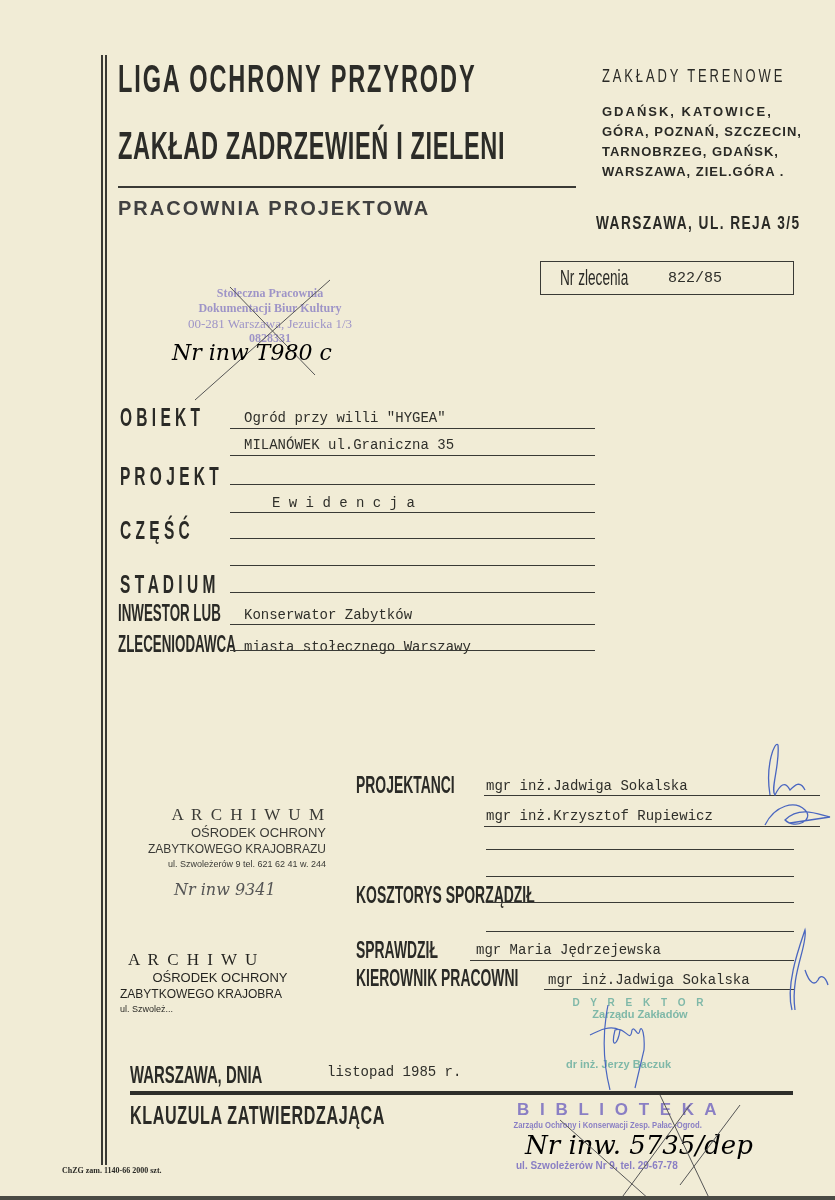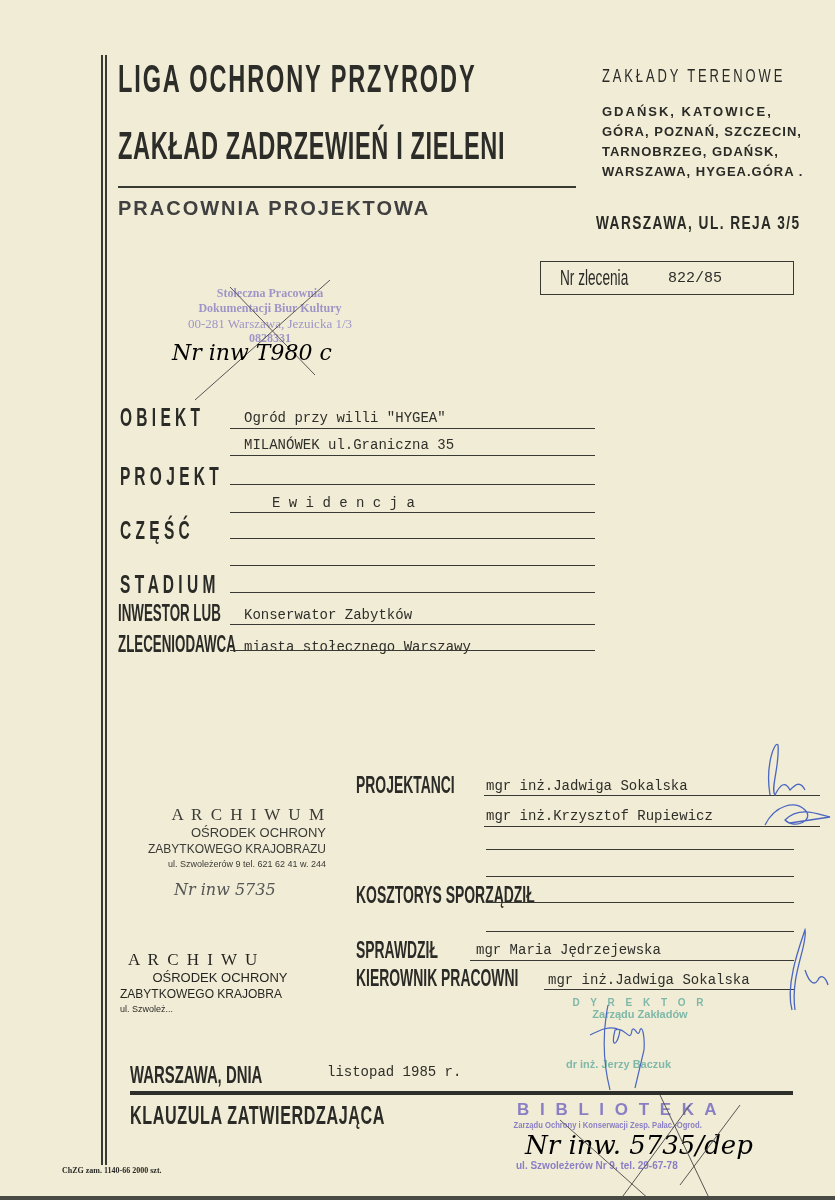--- a/index.html
+++ b/index.html
@@ -22,21 +22,21 @@
 <div class="abs cond" style="left:118px;top:58px;font-size:38px;letter-spacing:3px;transform:scaleX(0.62);color:#2c2c28;">LIGA OCHRONY PRZYRODY</div>
 <div class="abs cond" style="left:118px;top:125px;font-size:38px;letter-spacing:1px;transform:scaleX(0.62);color:#2c2c28;">ZAKŁAD ZADRZEWIEŃ I ZIELENI</div>
 <div class="line" style="left:118px;top:186px;width:458px;height:2px;"></div>
 <div class="abs" style="left:118px;top:197px;font-size:20px;font-weight:bold;letter-spacing:2px;color:#404040;white-space:nowrap;">PRACOWNIA PROJEKTOWA</div>
 
 <div class="abs cond" style="left:602px;top:66px;font-size:18px;letter-spacing:4px;transform:scaleX(0.72);font-weight:normal;">ZAKŁADY TERENOWE</div>
 <div class="abs" style="left:602px;top:102px;font-size:13px;font-weight:bold;line-height:20px;letter-spacing:1px;">
   <div style="letter-spacing:2px;">GDAŃSK, KATOWICE,</div>
   <div>GÓRA, POZNAŃ, SZCZECIN,</div>
   <div>TARNOBRZEG, GDAŃSK,</div>
-  <div>WARSZAWA, HYGEA.GÓRA .</div>
+  <div>WARSZAWA, ZIEL.GÓRA .</div>
 </div>
 <div class="abs cond" style="left:596px;top:212px;font-size:19px;letter-spacing:2px;transform:scaleX(0.72);">WARSZAWA, UL. REJA 3/5</div>
 
 <div class="abs" style="left:540px;top:261px;width:252px;height:32px;border-top:1px solid #3a3a35;border-bottom:1px solid #3a3a35;border-left:1px solid #3a3a35;border-right:1px solid #3a3a35;"></div>
 <div class="abs cond" style="left:560px;top:265px;font-size:22px;transform:scaleX(0.62);font-weight:normal;">Nr zlecenia</div>
 <div class="abs mono" style="left:668px;top:270px;font-size:15px;">822/85</div>
 
 <div class="abs stamp-violet" style="left:160px;top:286px;width:220px;font-family:'Liberation Serif',serif;font-size:12px;line-height:15px;text-align:center;font-weight:bold;opacity:0.8;">
   <div>Stołeczna Pracownia</div>
   <div>Dokumentacji Biur Kultury</div>
@@ -103,21 +103,21 @@
 <svg class="abs" style="left:780px;top:925px;" width="55" height="90">
   <path d="M12 85 C 5 60, 20 20, 25 5 C 28 20, 10 50, 15 85 M 25 45 C 30 60, 35 60, 38 55 C 40 50, 45 50, 48 60" stroke="#4a66c0" fill="none" stroke-width="1.3"></path>
 </svg>
 
 <div class="abs" style="left:126px;top:805px;width:200px;text-align:right;color:#3a3a36;">
   <div style="font-family:'Liberation Serif',serif;font-size:17px;letter-spacing:2px;">A R C H I W U M</div>
   <div style="font-size:13px;line-height:16px;">OŚRODEK OCHRONY</div>
   <div style="font-size:12px;line-height:16px;">ZABYTKOWEGO KRAJOBRAZU</div>
   <div style="font-size:9px;line-height:14px;white-space:nowrap;">ul. Szwoleżerów 9  tel. 621 62 41 w. 244</div>
 </div>
-<div class="abs" style="left:174px;top:880px;font-family:'DejaVu Serif',serif;font-style:italic;font-size:16px;color:#555;">Nr inw 5735</div>
+<div class="abs" style="left:174px;top:880px;font-family:'DejaVu Serif',serif;font-style:italic;font-size:16px;color:#555;">Nr inw 9341</div>
 
 <div class="abs" style="left:120px;top:950px;width:200px;text-align:center;color:#000000;opacity:0.85;">
   <div style="font-family:'Liberation Serif',serif;font-size:17px;letter-spacing:2px;text-align:left;padding-left:8px;">A R C H I W U</div>
   <div style="font-size:13px;line-height:16px;">OŚRODEK OCHRONY</div>
   <div style="font-size:12px;line-height:16px;text-align:left;">ZABYTKOWEGO KRAJOBRA</div>
   <div style="font-size:9px;line-height:14px;text-align:left;">ul. Szwoleż...</div>
 </div>
 
 <div class="abs stamp-teal" style="left:540px;top:997px;width:200px;text-align:center;font-weight:bold;">
   <div style="font-size:10px;letter-spacing:4px;">D Y R E K T O R</div>

